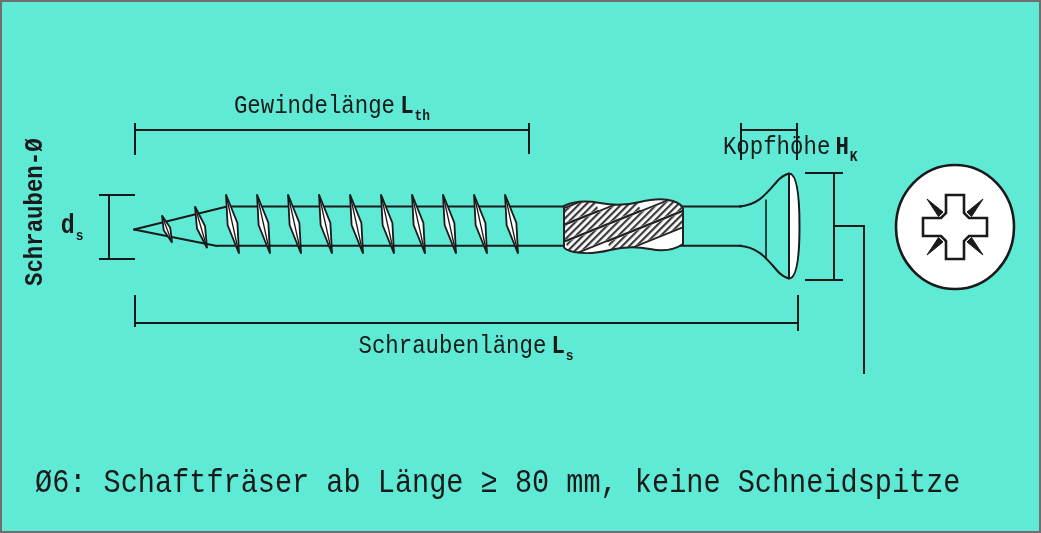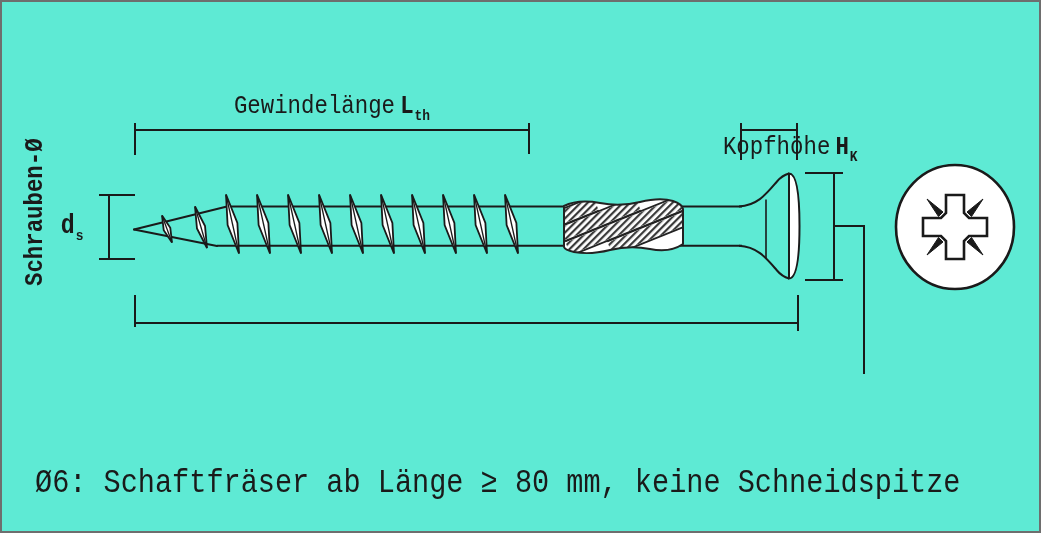--- a/index.html
+++ b/index.html
@@ -183,19 +183,22 @@
   </div>
 
   <div class="lbl" id="lbl-schrauben-d">
     <span class="cond"><span>Schrauben-Ø</span></span>
   </div>
 
   <div class="lbl" id="lbl-ds">
     <span class="cond"><span>d</span><span class="sub">s</span></span>
   </div>
 
+  <div class="lbl center" id="lbl-schraubenlaenge">
+    <span class="cond"><span class="word">Schraubenlänge</span><span class="sym">L</span><span class="sub">s</span></span>
+  </div>
 
 
   <div class="lbl" id="note">
     <span class="cond-left">Ø6: Schaftfräser ab Länge ≥ 80 mm, keine Schneidspitze</span>
   </div>
 
 </div>
 
 </body></html>

